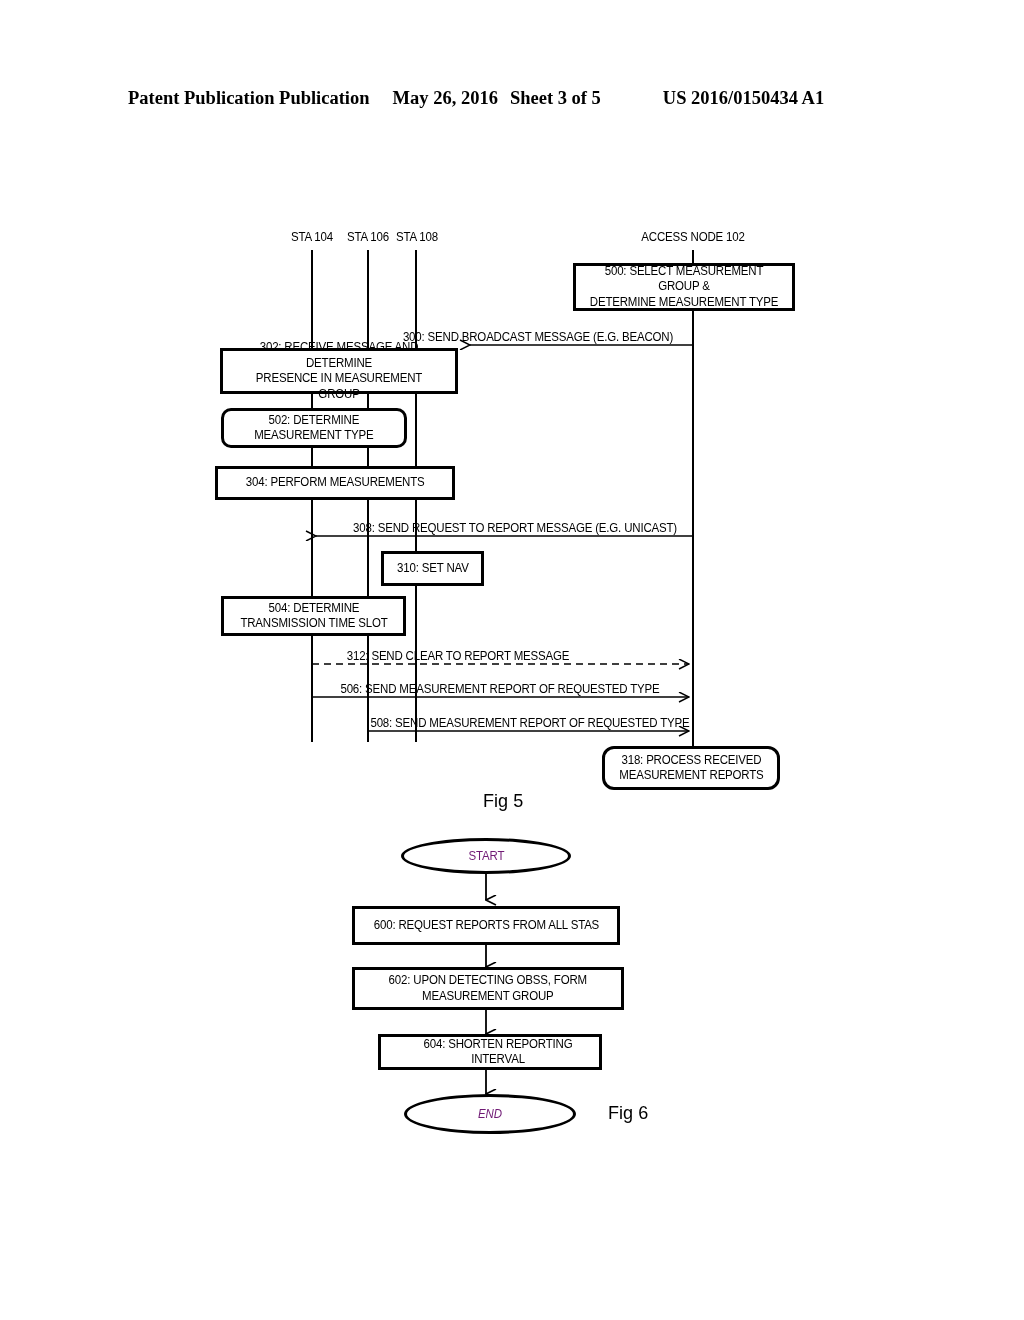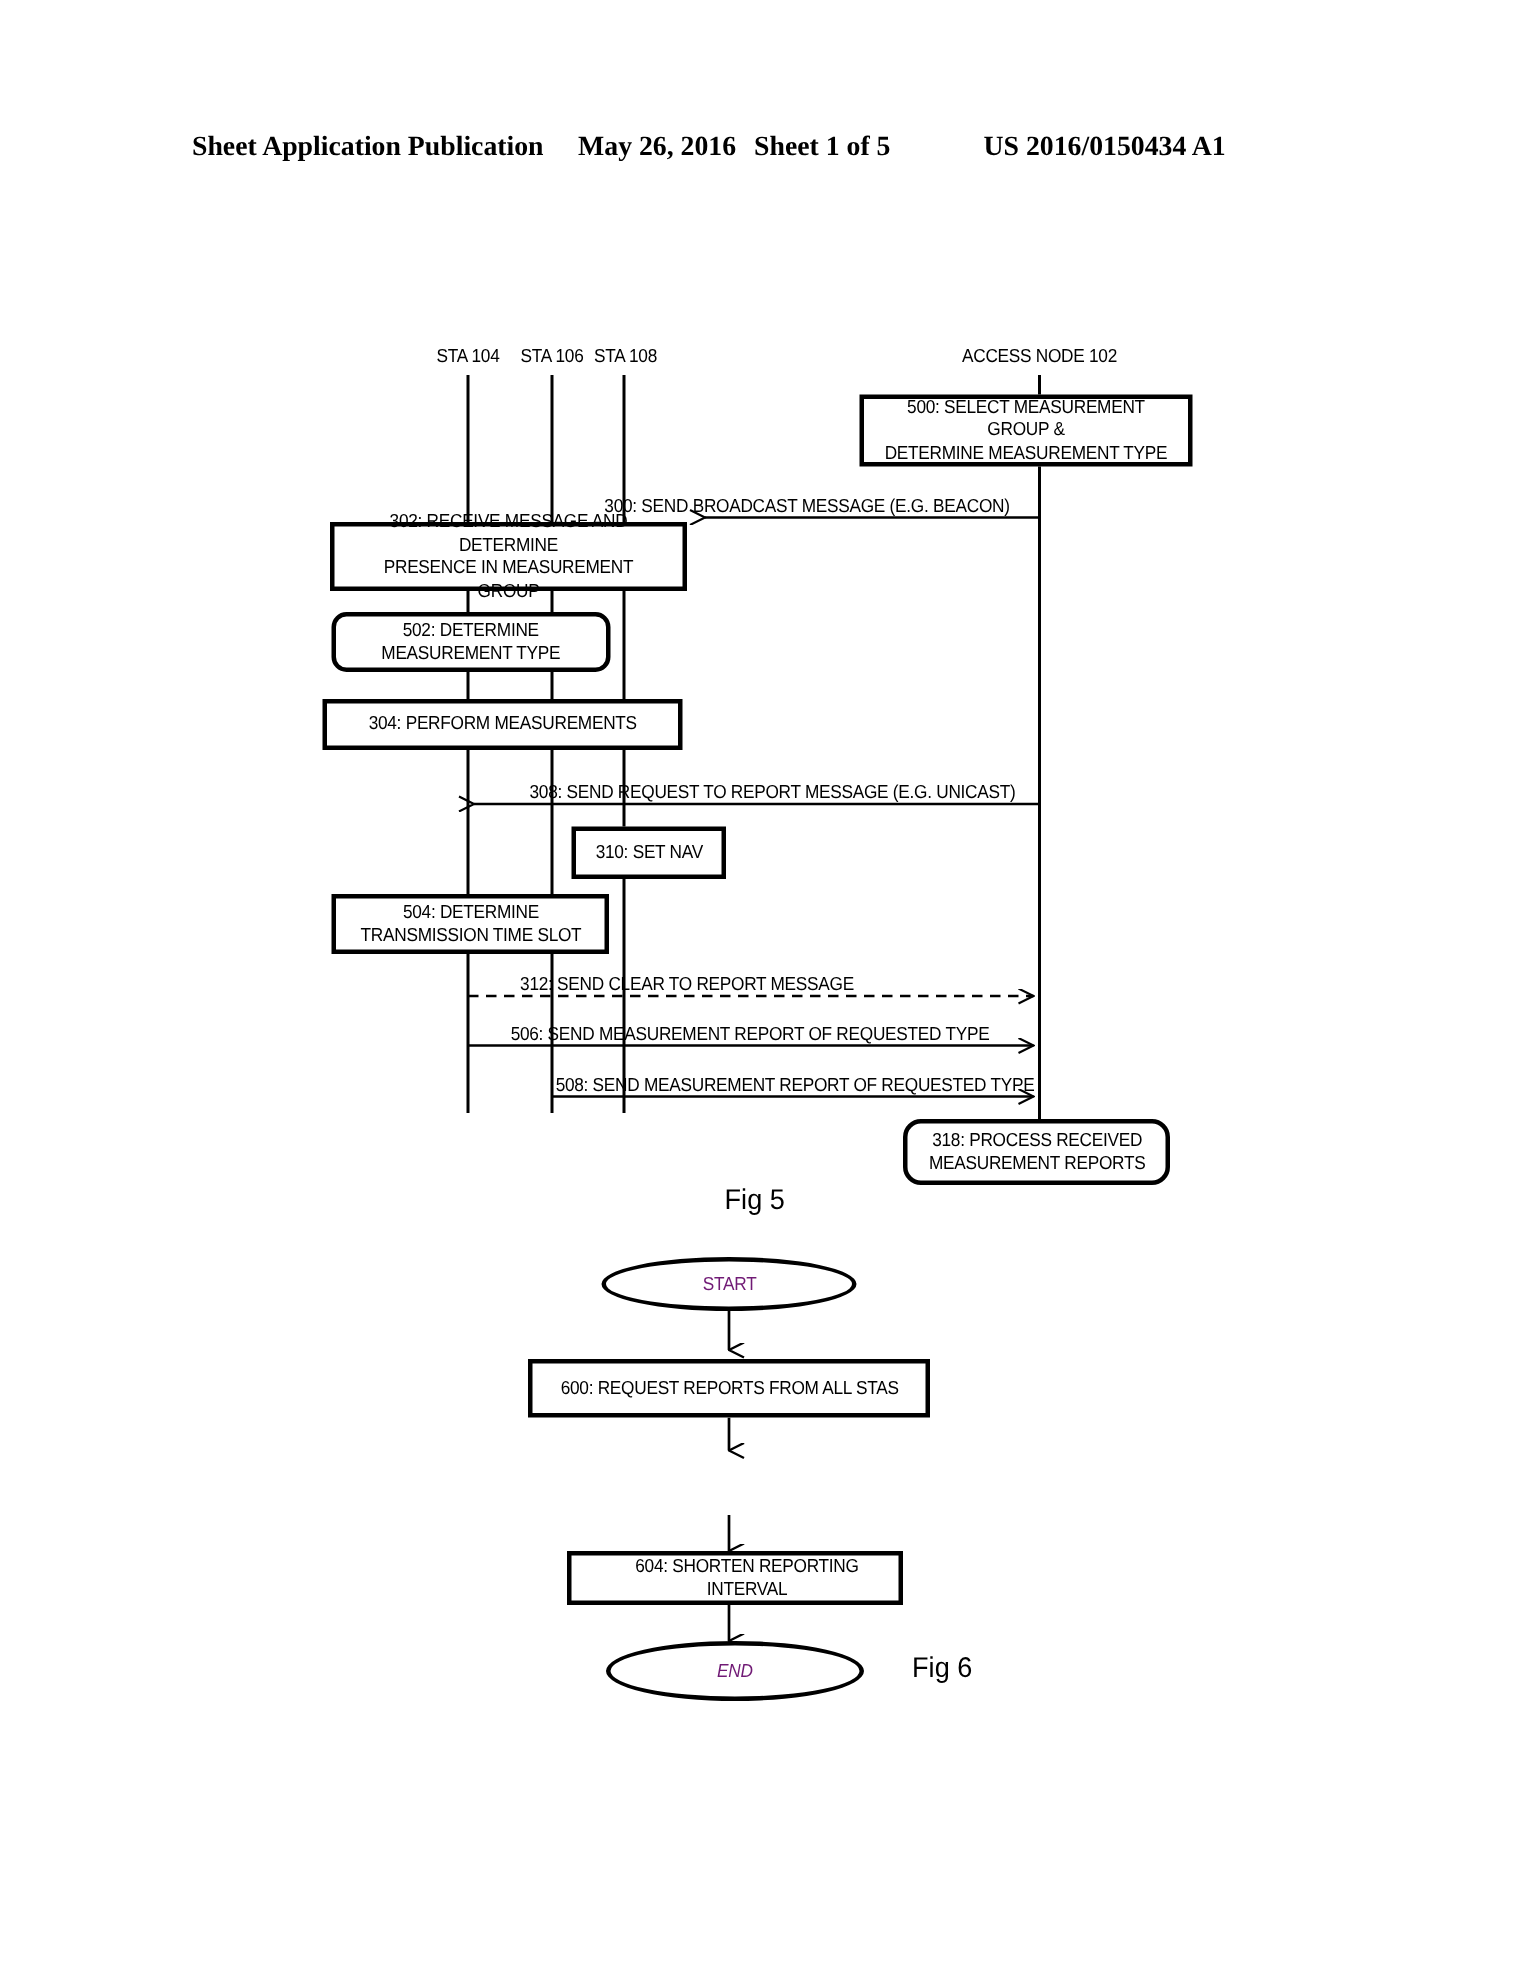--- a/index.html
+++ b/index.html
@@ -121,23 +121,23 @@
     white-space: nowrap;
     transform: scaleX(0.95);
   }
 </style>
 </head>
 <body>
 
 <div id="page">
 
   <div class="page-header">
-    <span class="hdr-left">Sheet Application Publication</span>
+    <span class="hdr-left">Patent Publication Publication</span>
     <span class="hdr-mid">May 26, 2016</span>
-    <span class="hdr-sheet">Sheet 1 of 5</span>
+    <span class="hdr-sheet">Sheet 3 of 5</span>
     <span class="hdr-right">US 2016/0150434 A1</span>
   </div>
 
   <svg id="figure-svg" viewBox="0 0 1024 1320">
     <defs>
       <marker id="arrowL" markerWidth="12" markerHeight="12" refX="1" refY="5" orient="auto" markerUnits="userSpaceOnUse">
         <path d="M11,0 L1,5 L11,10" fill="none" stroke="#000" stroke-width="1.4"></path>
       </marker>
       <marker id="arrowR" markerWidth="12" markerHeight="12" refX="11" refY="5" orient="auto" markerUnits="userSpaceOnUse">
         <path d="M1,0 L11,5 L1,10" fill="none" stroke="#000" stroke-width="1.4"></path>
@@ -227,20 +227,24 @@
   <div class="figcap" style="left:482px; top:790px;">Fig 5</div>
 
   <div class="term" style="left:401px; top:838px; width:170px; height:36px;">
     <span>START</span>
   </div>
 
   <div class="pbox" style="left:352px; top:906px; width:268px; height:39px;">
     <span>600: REQUEST REPORTS FROM ALL STAS</span>
   </div>
 
+  <div class="pbox" style="left:352px; top:967px; width:272px; height:43px;">
+    <span>602: UPON DETECTING OBSS, FORM
+MEASUREMENT GROUP</span>
+  </div>
 
   <div class="pbox" style="left:378px; top:1034px; width:224px; height:36px;padding-left:20px;">
     <span>604: SHORTEN REPORTING INTERVAL</span>
   </div>
 
   <div class="term" style="left:404px; top:1094px; width:172px; height:40px;font-style:italic;">
     <span>END</span>
   </div>
 
   <div class="figcap" style="left:607px; top:1102px;">Fig 6</div>

